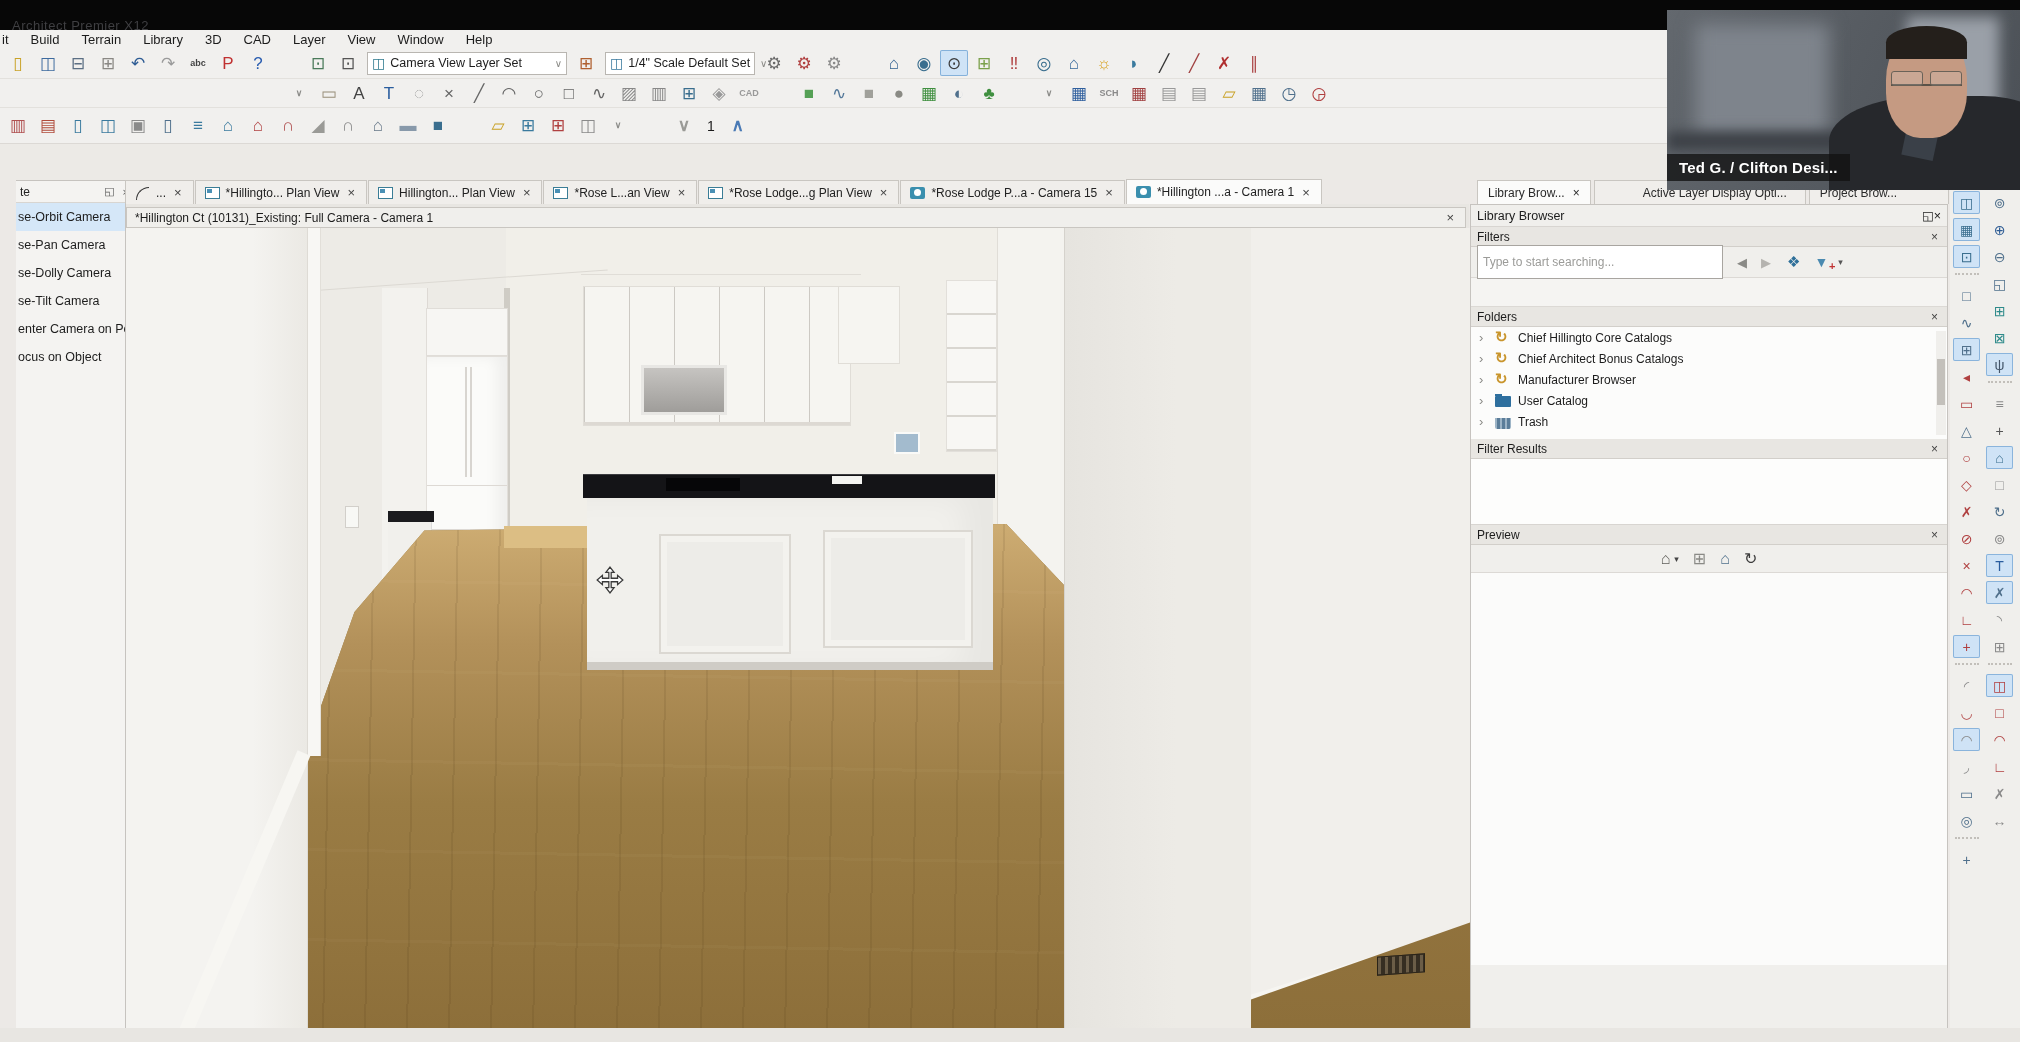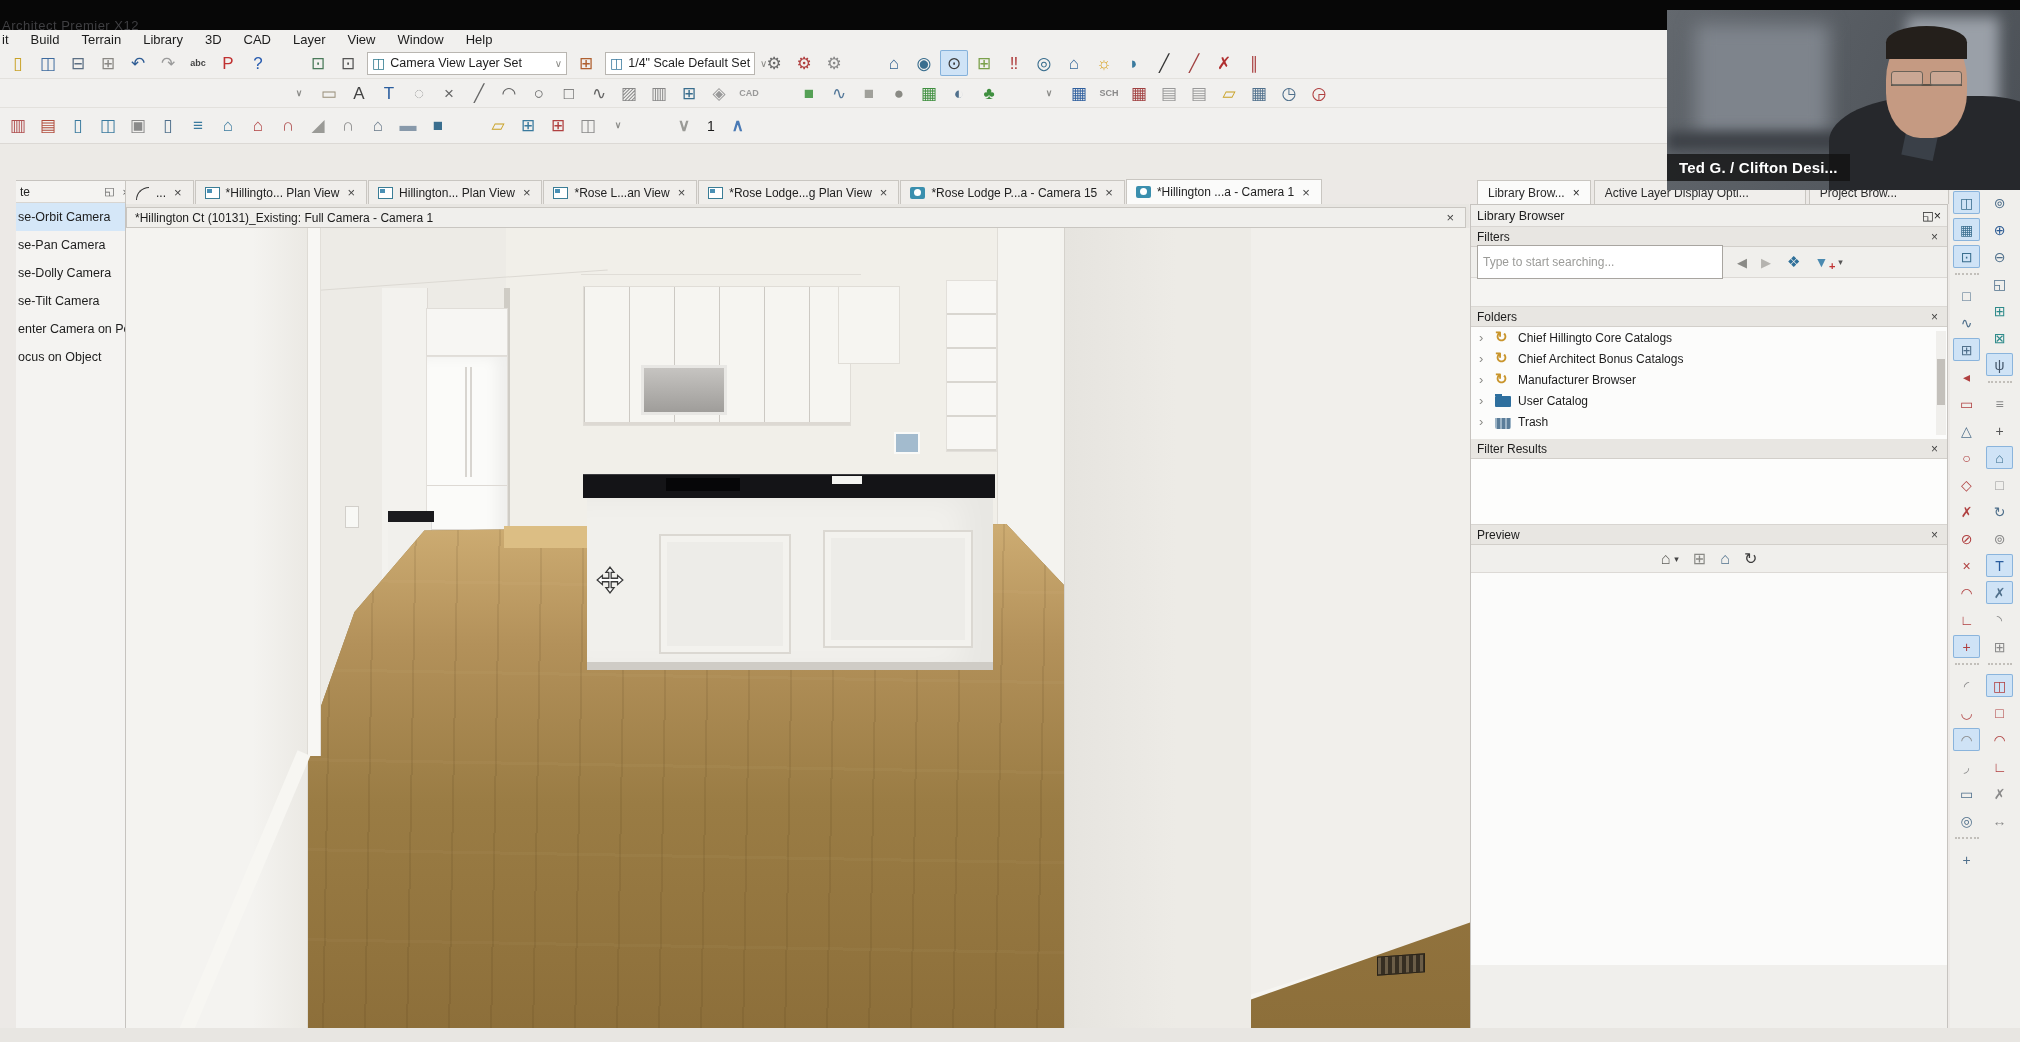--- a/index.html
+++ b/index.html
@@ -1,21 +1,21 @@
 <!DOCTYPE html>
 <html><head>
 <meta charset="utf-8">
 <style>
   * { margin:0; padding:0; box-sizing:border-box; }
   html,body { width:2020px; height:1042px; overflow:hidden; background:#ece9e6;
     font-family:"Liberation Sans", sans-serif; -webkit-font-smoothing:antialiased; }
 
   
   .titlebar { position:absolute; left:0; top:0; width:2020px; height:30px; background:#070707; overflow:hidden; }
-  .titlebar .apptitle { position:absolute; left:2px; top:18px; font-size:13px; color:#3f3f42; letter-spacing:.5px; }
+  .titlebar .apptitle { position:absolute; left:12px; top:18px; font-size:13px; color:#3f3f42; letter-spacing:.5px; }
 
   
   .menubar { position:absolute; left:0; top:30px; width:2020px; height:18px; background:#f1f0ee;
     display:flex; align-items:center; font-size:13px; color:#1c1c1c; }
   .menubar .mi { padding:0 11px; height:18px; display:flex; align-items:center; cursor:default; }
   .menubar .mi:first-child { padding-left:2px; }
 
   
   .tbrow { position:absolute; left:0; width:2020px; background:#f1f0ee; display:flex; align-items:center; }
   .tb1 { top:48px; height:31px; border-bottom:1px solid #e3e1dd; padding-left:3px; }
@@ -58,21 +58,21 @@
     border-radius:50%; background:#fff; }
   .tic[data-icon="arc"] { background:transparent; }
   .tic[data-icon="arc"]::after { content:""; position:absolute; left:1px; top:0; width:12px; height:12px;
     border:1.5px solid #333; border-right:none; border-bottom:none; border-radius:100% 0 0 0; }
 
   .docktabs { position:absolute; left:1477px; top:180px; height:24px; display:flex; z-index:4; }
   .dtab { display:flex; align-items:center; height:24px; padding:0 10px; background:#f0eeeb;
     border:1px solid #c9c6c1; border-bottom:none; margin-right:3px; font-size:12px; color:#2a2a2a; white-space:nowrap; overflow:hidden; }
   .dtab[data-state="active"] { background:#fbfbfa; }
   .dtab .tclose { margin-left:8px; }
-  .dtab:nth-child(2) { width:212px; }
+  .dtab:nth-child(2) { width:212px;justify-content:flex-end; }
   .dtab:nth-child(3) { width:140px; }
 
   
   .leftpanel { position:absolute; left:16px; top:180px; width:122px; height:862px; background:#f4f3f1;
     border-right:1px solid #c6c3bf; border-top:1px solid #c6c3bf; }
   .leftpanel .lp-head { height:22px; display:flex; align-items:center; font-size:12px; color:#222;
     padding:0 4px; border-bottom:1px solid #d8d5d1; }
   .lp-head .sp { flex:1; }
   .lp-head .wbtn { font-size:11px; color:#555; padding:0 4px; }
   .lp-list .lpi { height:28px; display:flex; align-items:center; font-size:12.5px; color:#1d1d1d; padding:0 2px;

